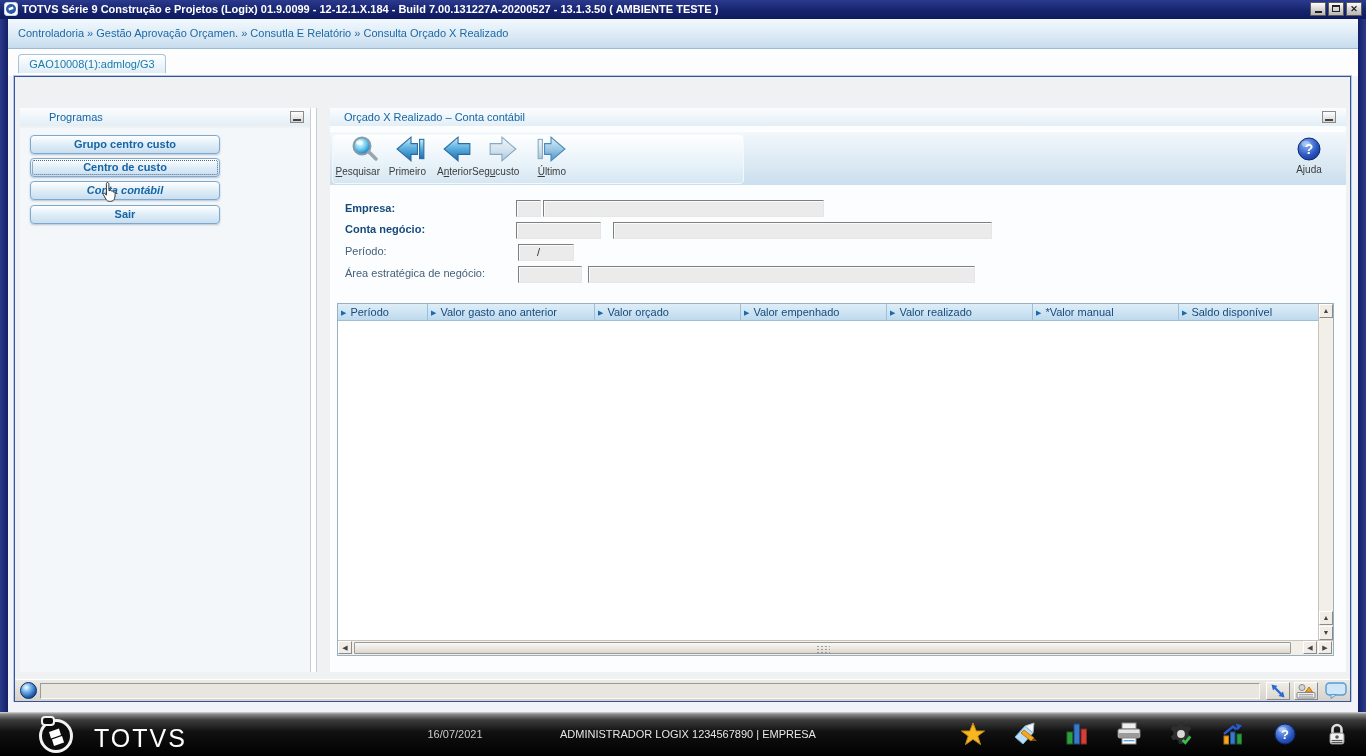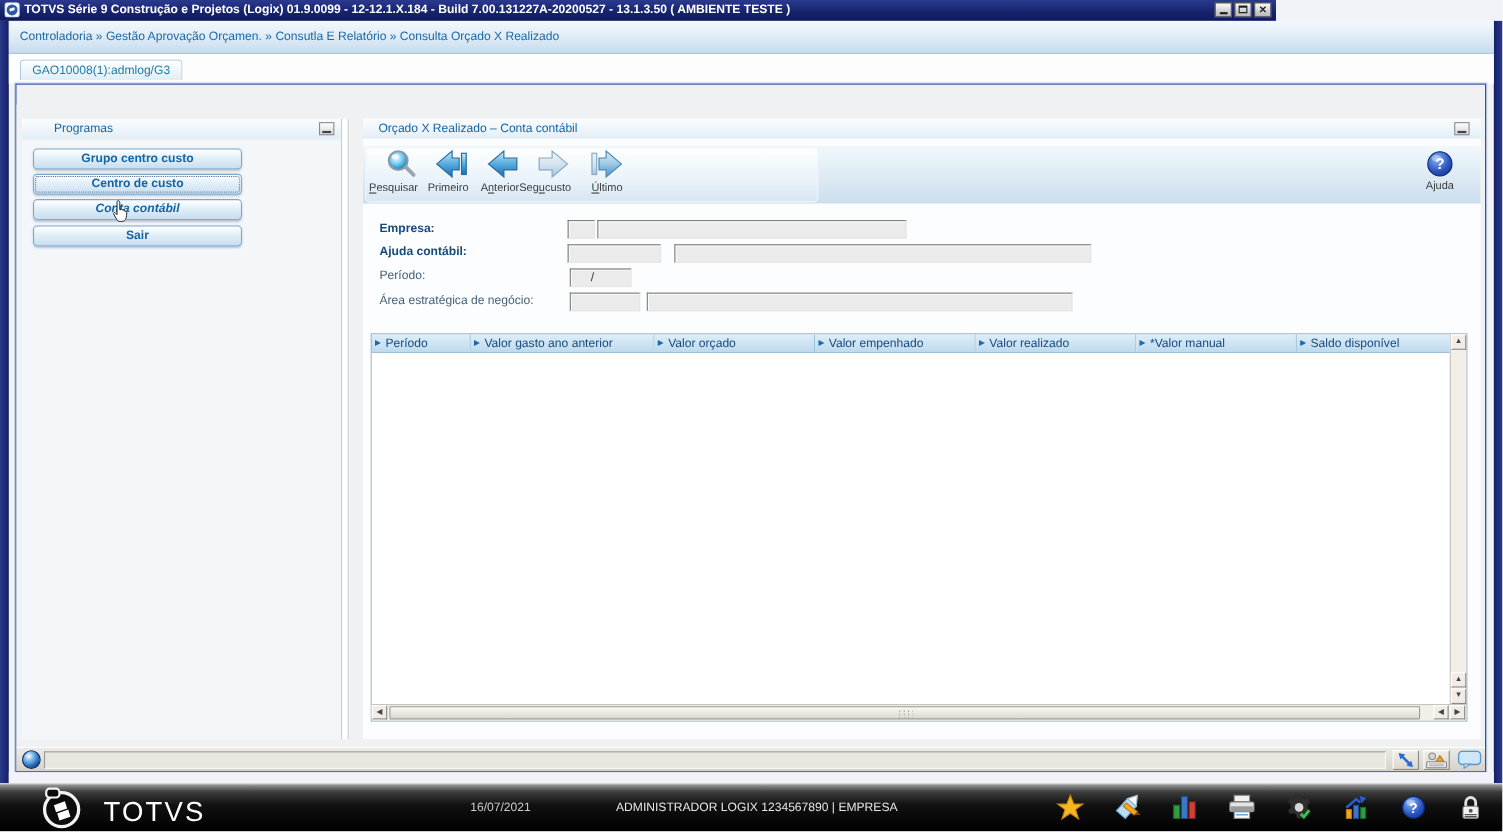--- a/index.html
+++ b/index.html
@@ -1,21 +1,21 @@
 <!DOCTYPE html>
 <html><head>
 <meta charset="utf-8">
 <style>
   * { box-sizing: border-box; margin: 0; padding: 0; }
   html,body { width:1366px; height:756px; }
   body { font-family: "Liberation Sans", sans-serif; font-size: 11px; background:#f2f3f8; overflow:hidden; }
   .screen { position:relative; width:1366px; height:756px; overflow:hidden; background:#f2f3f8; }
 
   
-  .titlebar { position:absolute; left:0; top:0; width:1160px; height:19px;
+  .titlebar { position:absolute; left:0; top:0; width:1366px; height:19px;
     background:linear-gradient(180deg,#2b3a8e 0%,#16246e 55%,#0e1a5e 100%);
     color:#fff; font-weight:bold; line-height:19px; white-space:nowrap; }
   .titlebar .app-ico { position:absolute; left:4px; top:2px; }
   .titlebar .title-text { position:absolute; left:22px; top:0; }
   .win-controls { position:absolute; right:4px; top:2px; display:flex; gap:2px; }
   .wbtn { width:16px; height:14px; background:linear-gradient(180deg,#fdfdfd,#cfcfcf 60%,#b8b8b8);
     border:1px solid #5a5a5a; color:#222; font-size:9px; line-height:12px; text-align:center; font-weight:bold; }
   .wbtn .minbar { display:block; width:7px; height:2px; background:#222; margin:8px auto 0; }
   .wbtn .maxbox { display:block; width:8px; height:7px; border:1px solid #222; border-top:2px solid #222; margin:2px auto 0; }
 
@@ -295,21 +295,21 @@
               </svg>
           </span>
           <span class="tlabel">Ajuda</span>
         </div>
       </div>
 
       <div class="flabel bold" style="top:107px;">Empresa:</div>
       <div class="finput" style="left:501px; top:105px; width:25px;"></div>
       <div class="finput" style="left:528px; top:105px; width:281px;"></div>
 
-      <div class="flabel bold" style="top:128px;">Ajuda contábil:</div>
+      <div class="flabel bold" style="top:128px;">Conta negócio:</div>
       <div class="finput" style="left:501px; top:127px; width:85px;"></div>
       <div class="finput" style="left:598px; top:127px; width:379px;"></div>
 
       <div class="flabel" style="top:150px;">Período:</div>
       <div class="finput" style="left:503px; top:149px; width:56px; padding-left:18px;">/</div>
 
       <div class="flabel" style="top:172px;">Área estratégica de negócio:</div>
       <div class="finput" style="left:503px; top:171px; width:64px;"></div>
       <div class="finput" style="left:573px; top:171px; width:387px;"></div>
 

